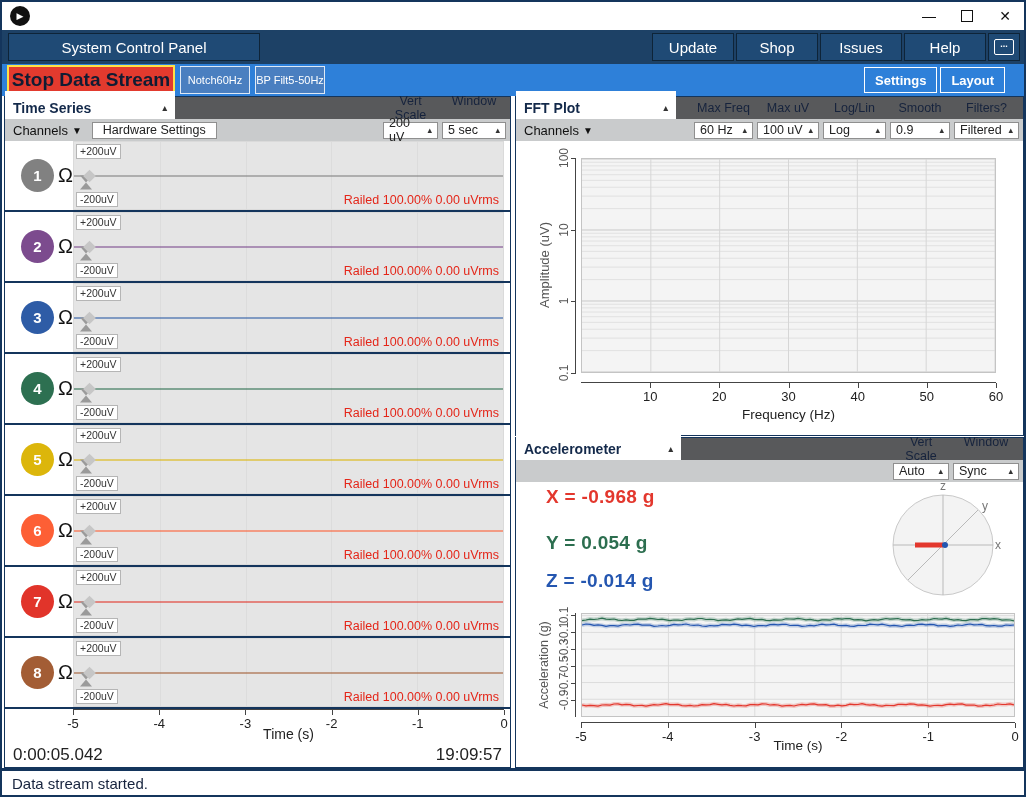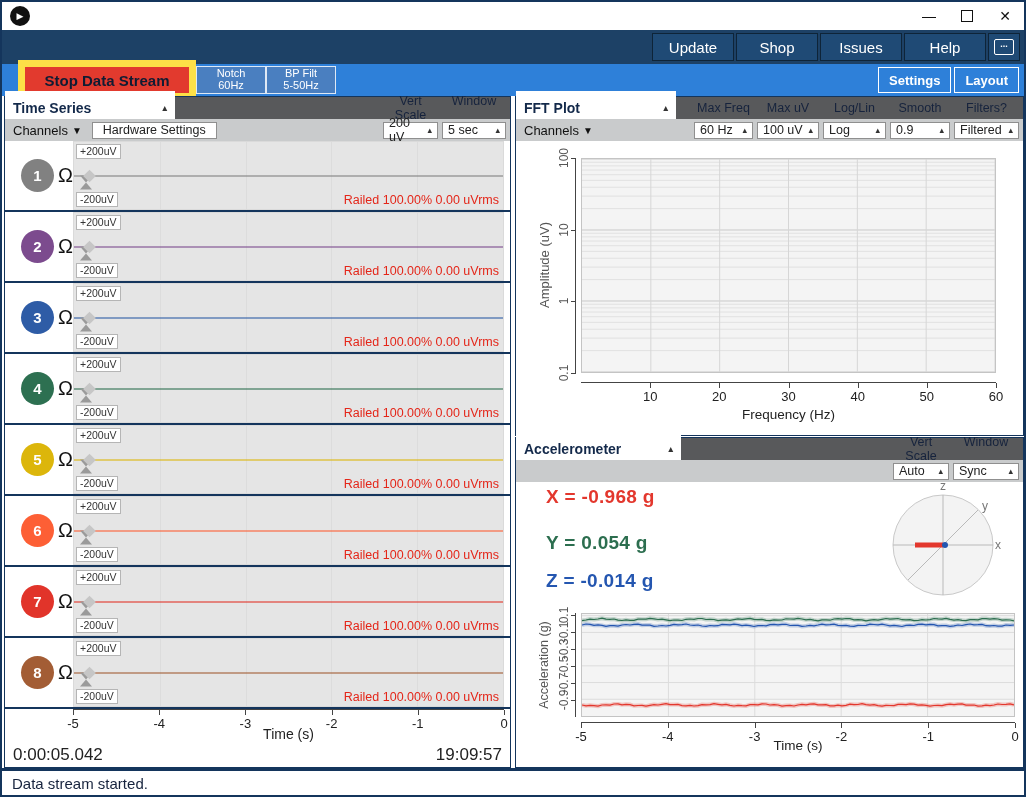--- a/index.html
+++ b/index.html
@@ -14,23 +14,23 @@
   
   .menubar{height:34px;background:#1d4166;display:flex;align-items:center;flex:0 0 auto;}
   .menu-btn{background:#1f4a75;border:1px solid #0e2438;color:#fff;font-size:15px;height:28px;display:flex;align-items:center;justify-content:center;box-sizing:border-box;}
   .sys-btn{width:252px;margin-left:6px;}
   .menu-right{margin-left:auto;display:flex;align-items:center;gap:2px;margin-right:4px;}
   .menu-right .menu-btn{width:82px;}
   .popout-btn{width:30px;height:26px;background:#1f4a75;border:1px solid #0e2438;display:flex;align-items:center;justify-content:center;}
   .popout-glyph{width:18px;height:14px;border:1.5px solid #fff;border-radius:2px;color:#fff;font-size:9px;line-height:8px;text-align:center;font-weight:bold;}
   
   .toolbar{height:32px;background:#2e80d9;display:flex;align-items:center;flex:0 0 auto;}
-  .stop-btn{background:#e23a2e;border:7px solid #fde047;color:#101c33;font-weight:bold;font-size:15px;height:26px;width:164px;margin-left:16px;display:flex;align-items:center;justify-content:center;}
-  .filt-btn{background:#4a7fc0;border:1px solid #dfe9f5;color:#fff;font-size:11px;line-height:12px;height:26px;width:68px;display:flex;flex-direction:column;align-items:center;}
-  .tool-right{margin-left:auto;display:flex;gap:3px;margin-right:5px;}
+  .stop-btn{background:#e23a2e;border:2px solid #fde047;color:#101c33;font-weight:bold;font-size:19px;height:26px;width:164px;margin-left:5px;display:flex;align-items:center;justify-content:center;}
+  .filt-btn{background:#4a7fc0;border:1px solid #dfe9f5;color:#fff;font-size:11px;line-height:12px;height:26px;width:68px;margin-left:5px;display:flex;flex-direction:row;align-items:center;justify-content:center;}
+  .tool-right{margin-left:auto;display:flex;gap:3px;margin-right:19px;}
   .tool-right .tbtn{background:#2e80d9;border:1.5px solid #fff;color:#fff;font-weight:bold;font-size:13px;height:24px;padding:0 10px;display:flex;align-items:center;}
   
   .main{height:672px;display:flex;flex:0 0 auto;background:#fff;}
   .widget{border:1px solid #14355c;box-sizing:border-box;background:#fff;display:flex;flex-direction:column;}
   .left-col{width:508px;margin-left:2px;height:672px;}
   .right-col{width:510px;margin-left:4px;display:flex;flex-direction:column;height:672px;}
   .fft-widget{height:340px;}
   .accel-widget{height:331px;margin-top:1px;}
   .title-row{height:22px;background:#58595b;display:flex;align-items:center;flex:0 0 auto;}
   .widget-dd{background:#fff;height:34px;width:170px;box-sizing:border-box;display:flex;align-items:center;justify-content:space-between;padding:0 8px;font-weight:bold;color:#13294a;font-size:14px;gap:46px;}
@@ -102,20 +102,21 @@
       <div class="win-btn">
           <span class="max-box"></span>
         </div>
       <div class="win-btn">
           <span>✕</span>
         </div>
     </div>
   </div>
 
   <div class="menubar">
+    <div class="menu-btn sys-btn">System Control Panel</div>
     <div class="menu-right">
       <div class="menu-btn">Update</div>
       <div class="menu-btn">Shop</div>
       <div class="menu-btn">Issues</div>
       <div class="menu-btn">Help</div>
       <div class="popout-btn">
         <div class="popout-glyph">...</div>
       </div>
     </div>
   </div>

